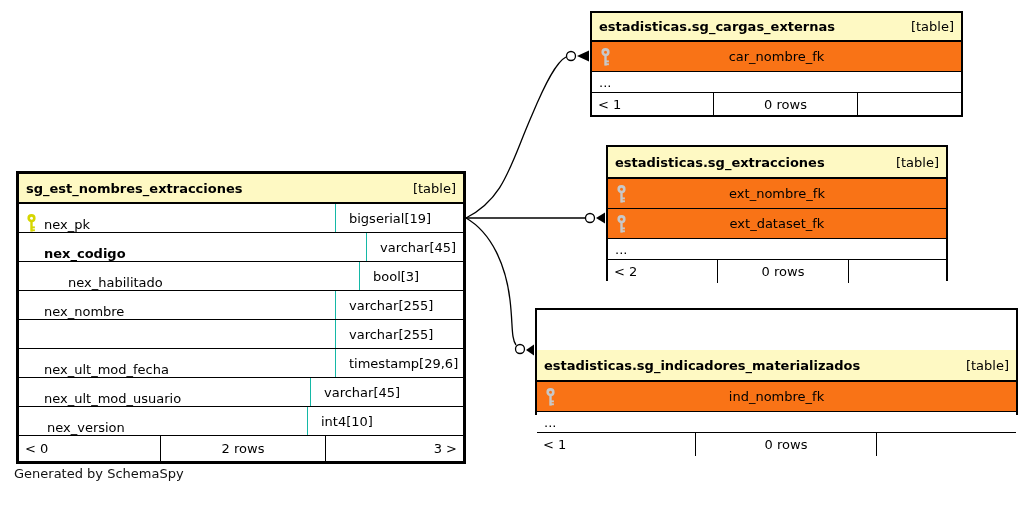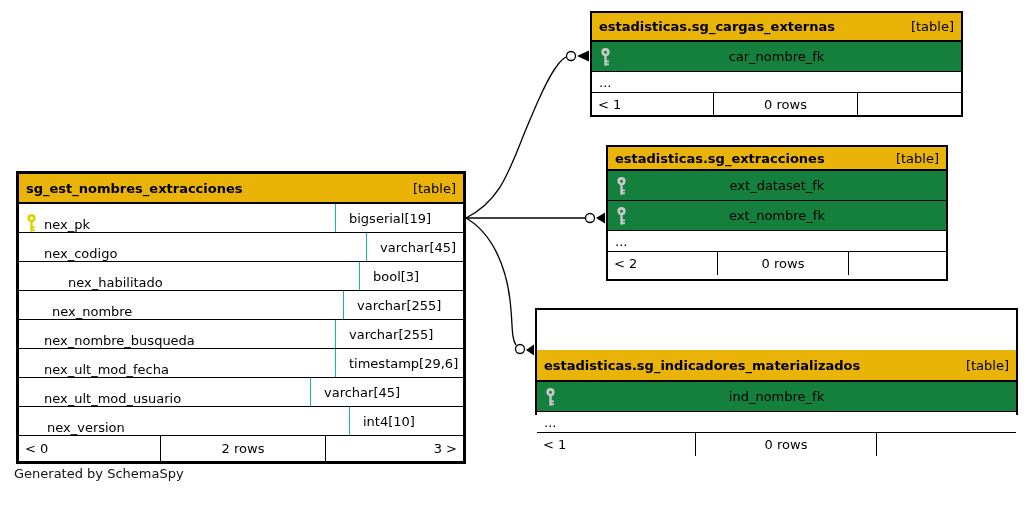--- a/index.html
+++ b/index.html
@@ -6,28 +6,28 @@
   .canvas{
     position:relative;width:1035px;height:520px;background:#ffffff;
     font-family:"DejaVu Sans","Liberation Sans",sans-serif;font-size:13px;color:#000;
     overflow:hidden;
   }
   .relations{position:absolute;left:0;top:0;pointer-events:none;}
   .db-table{position:absolute;background:#ffffff;border:2px solid #000;box-sizing:border-box;}
   .db-table.main{border-width:3px;}
   .t-hdr{
     display:flex;justify-content:space-between;align-items:center;
-    background:#eab308;border-bottom:2px solid #000;padding:0 7px;
+    background:#fef9c3;border-bottom:2px solid #000;padding:0 7px;
     font-weight:bold;box-sizing:border-box;
   }
   .t-badge{font-weight:normal;white-space:nowrap;margin-left:10px;}
   .t-row{display:flex;align-items:stretch;border-bottom:1px solid #000;box-sizing:border-box;background:#fff;}
   .c-name{display:flex;align-items:flex-end;gap:7px;padding-left:7px;border-right:1px solid #14b8a6;box-sizing:border-box;}
   .c-type{flex:1;display:flex;align-items:center;padding-left:3px;box-sizing:border-box;margin-left:10px;}
-  .fk-row{position:relative;display:flex;align-items:center;justify-content:center;border-bottom:1px solid #000;box-sizing:border-box;background:#15803d;}
+  .fk-row{position:relative;display:flex;align-items:center;justify-content:center;border-bottom:1px solid #000;box-sizing:border-box;background:#f97316;}
   .fk-row .keyslot{position:absolute;left:8px;top:50%;transform:translateY(-50%);}
   .dots-row{display:flex;align-items:center;padding-left:7px;border-bottom:1px solid #000;box-sizing:border-box;background:#fff;}
   .t-foot{display:flex;align-items:stretch;background:#fff;}
   .f-cell{display:flex;align-items:center;box-sizing:border-box;}
   .f-left{padding-left:6px;border-right:1px solid #000;}
   .f-center{justify-content:center;border-right:1px solid #000;}
   .f-right{flex:1;justify-content:flex-end;padding-right:6px;}
   .keyslot{width:11px;height:18px;display:inline-block;flex:0 0 11px;}
   .key-pk{color:#d6d600;}
   .key-fk{color:#c8c8c8;}
@@ -71,63 +71,62 @@
               <rect x="5.5" y="12.4" width="3.4" height="1.9" fill="currentColor"></rect>
               <rect x="5.5" y="15.3" width="3.4" height="1.9" fill="currentColor"></rect>
             </svg>
         </span>
         <span>nex_pk</span>
       </div>
       <div class="c-type">bigserial[19]</div>
     </div>
 
     <div class="t-row" style="height:29px;">
-      <div class="c-name" style="width:348px;">
+      <div class="c-name" style="width:348px;font-weight:bold;">
           <span class="keyslot"></span>
           <span>nex_codigo</span>
         </div>
       <div class="c-type">varchar[45]</div>
     </div>
     <div class="t-row" style="height:29px;padding-left:24px;">
       <div class="c-name" style="width:317px;">
           <span class="keyslot"></span>
           <span>nex_habilitado</span>
         </div>
       <div class="c-type">bool[3]</div>
     </div>
-    <div class="t-row" style="height:29px;padding-left:8px;">
+    <div class="t-row" style="height:29px;">
       <div class="c-name" style="width:317px;">
           <span class="keyslot"></span>
           <span>nex_nombre</span>
         </div>
       <div class="c-type">varchar[255]</div>
     </div>
     <div class="t-row" style="height:29px;">
       <div class="c-name" style="width:317px;">
           <span class="keyslot"></span>
-          <span>nex_nombre_busqueda</span>
         </div>
       <div class="c-type">varchar[255]</div>
     </div>
     <div class="t-row" style="height:29px;">
       <div class="c-name" style="width:317px;">
           <span class="keyslot"></span>
           <span>nex_ult_mod_fecha</span>
         </div>
       <div class="c-type">timestamp[29,6]</div>
     </div>
     <div class="t-row" style="height:29px;">
       <div class="c-name" style="width:292px;">
           <span class="keyslot"></span>
           <span>nex_ult_mod_usuario</span>
         </div>
       <div class="c-type">varchar[45]</div>
     </div>
     <div class="t-row" style="height:29px;">
-      <div class="c-name" style="width:331px;gap:10px;">
+      <div class="c-name" style="width:289px;gap:10px;">
           <span class="keyslot"></span>
           <span>nex_version</span>
         </div>
       <div class="c-type">int4[10]</div>
     </div>
 
     <div class="t-foot" style="height:25px;">
       <div class="f-cell f-left" style="width:142px;">&lt; 0</div>
       <div class="f-cell f-center" style="width:165px;">2 rows</div>
       <div class="f-cell f-right">3 &gt;</div>
@@ -152,45 +151,45 @@
     </div>
     <div class="dots-row" style="height:21px;">...</div>
     <div class="t-foot" style="height:22px;">
       <div class="f-cell f-left" style="width:122px;">&lt; 1</div>
       <div class="f-cell f-center" style="width:144px;">0 rows</div>
       <div class="f-cell f-right"></div>
     </div>
   </div>
 
   <div class="db-table" style="left:606px;top:145px;width:342px;height:136px;">
-    <div class="t-hdr" style="height:24px;">
+    <div class="t-hdr" style="height:32px;">
       <span>estadisticas.sg_extracciones</span>
       <span class="t-badge">[table]</span>
     </div>
     <div class="fk-row" style="height:30px;">
       <span class="keyslot key-fk">
         <svg viewBox="0 0 11 18" width="11" height="18">
             <circle cx="5.5" cy="4.2" r="2.8" fill="none" stroke="currentColor" stroke-width="2.6"></circle>
             <rect x="4.3" y="7" width="2.4" height="10.6" fill="currentColor"></rect>
             <rect x="5.5" y="12.4" width="3.4" height="1.9" fill="currentColor"></rect>
             <rect x="5.5" y="15.3" width="3.4" height="1.9" fill="currentColor"></rect>
           </svg>
       </span>
+      <span>ext_nombre_fk</span>
+    </div>
+    <div class="fk-row" style="height:30px;">
+      <span class="keyslot key-fk">
+        <svg viewBox="0 0 11 18" width="11" height="18">
+            <circle cx="5.5" cy="4.2" r="2.8" fill="none" stroke="currentColor" stroke-width="2.6"></circle>
+            <rect x="4.3" y="7" width="2.4" height="10.6" fill="currentColor"></rect>
+            <rect x="5.5" y="12.4" width="3.4" height="1.9" fill="currentColor"></rect>
+            <rect x="5.5" y="15.3" width="3.4" height="1.9" fill="currentColor"></rect>
+          </svg>
+      </span>
       <span>ext_dataset_fk</span>
-    </div>
-    <div class="fk-row" style="height:30px;">
-      <span class="keyslot key-fk">
-        <svg viewBox="0 0 11 18" width="11" height="18">
-            <circle cx="5.5" cy="4.2" r="2.8" fill="none" stroke="currentColor" stroke-width="2.6"></circle>
-            <rect x="4.3" y="7" width="2.4" height="10.6" fill="currentColor"></rect>
-            <rect x="5.5" y="12.4" width="3.4" height="1.9" fill="currentColor"></rect>
-            <rect x="5.5" y="15.3" width="3.4" height="1.9" fill="currentColor"></rect>
-          </svg>
-      </span>
-      <span>ext_nombre_fk</span>
     </div>
     <div class="dots-row" style="height:21px;">...</div>
     <div class="t-foot" style="height:23px;">
       <div class="f-cell f-left" style="width:110px;">&lt; 2</div>
       <div class="f-cell f-center" style="width:131px;">0 rows</div>
       <div class="f-cell f-right"></div>
     </div>
   </div>
 
   <div class="db-table" style="left:535px;top:308px;width:483px;height:107px;">

